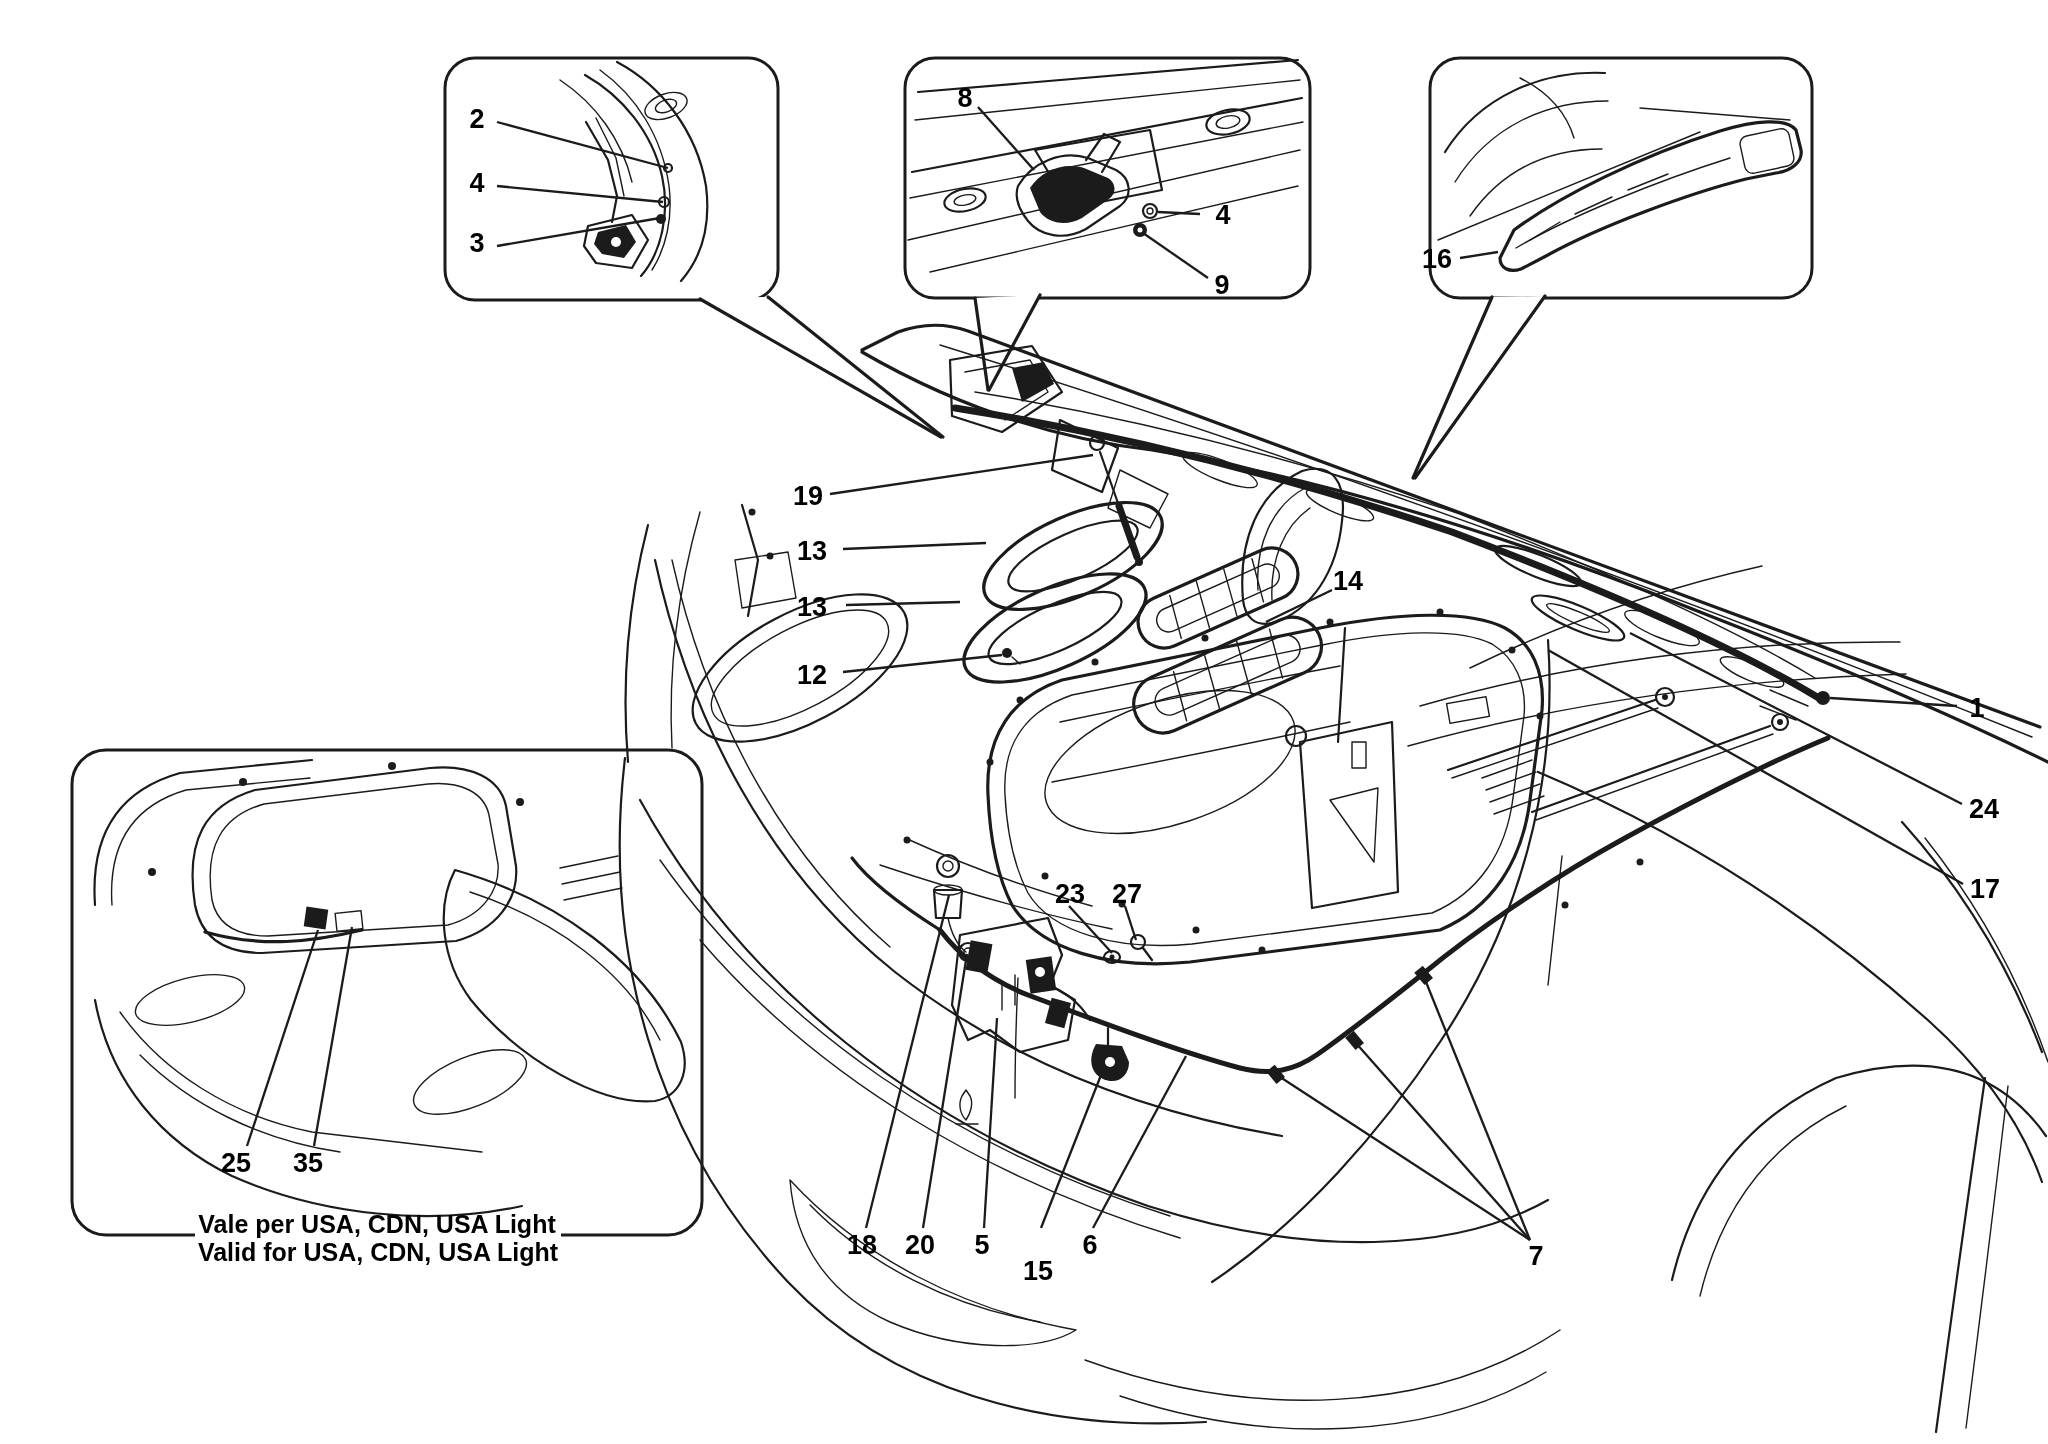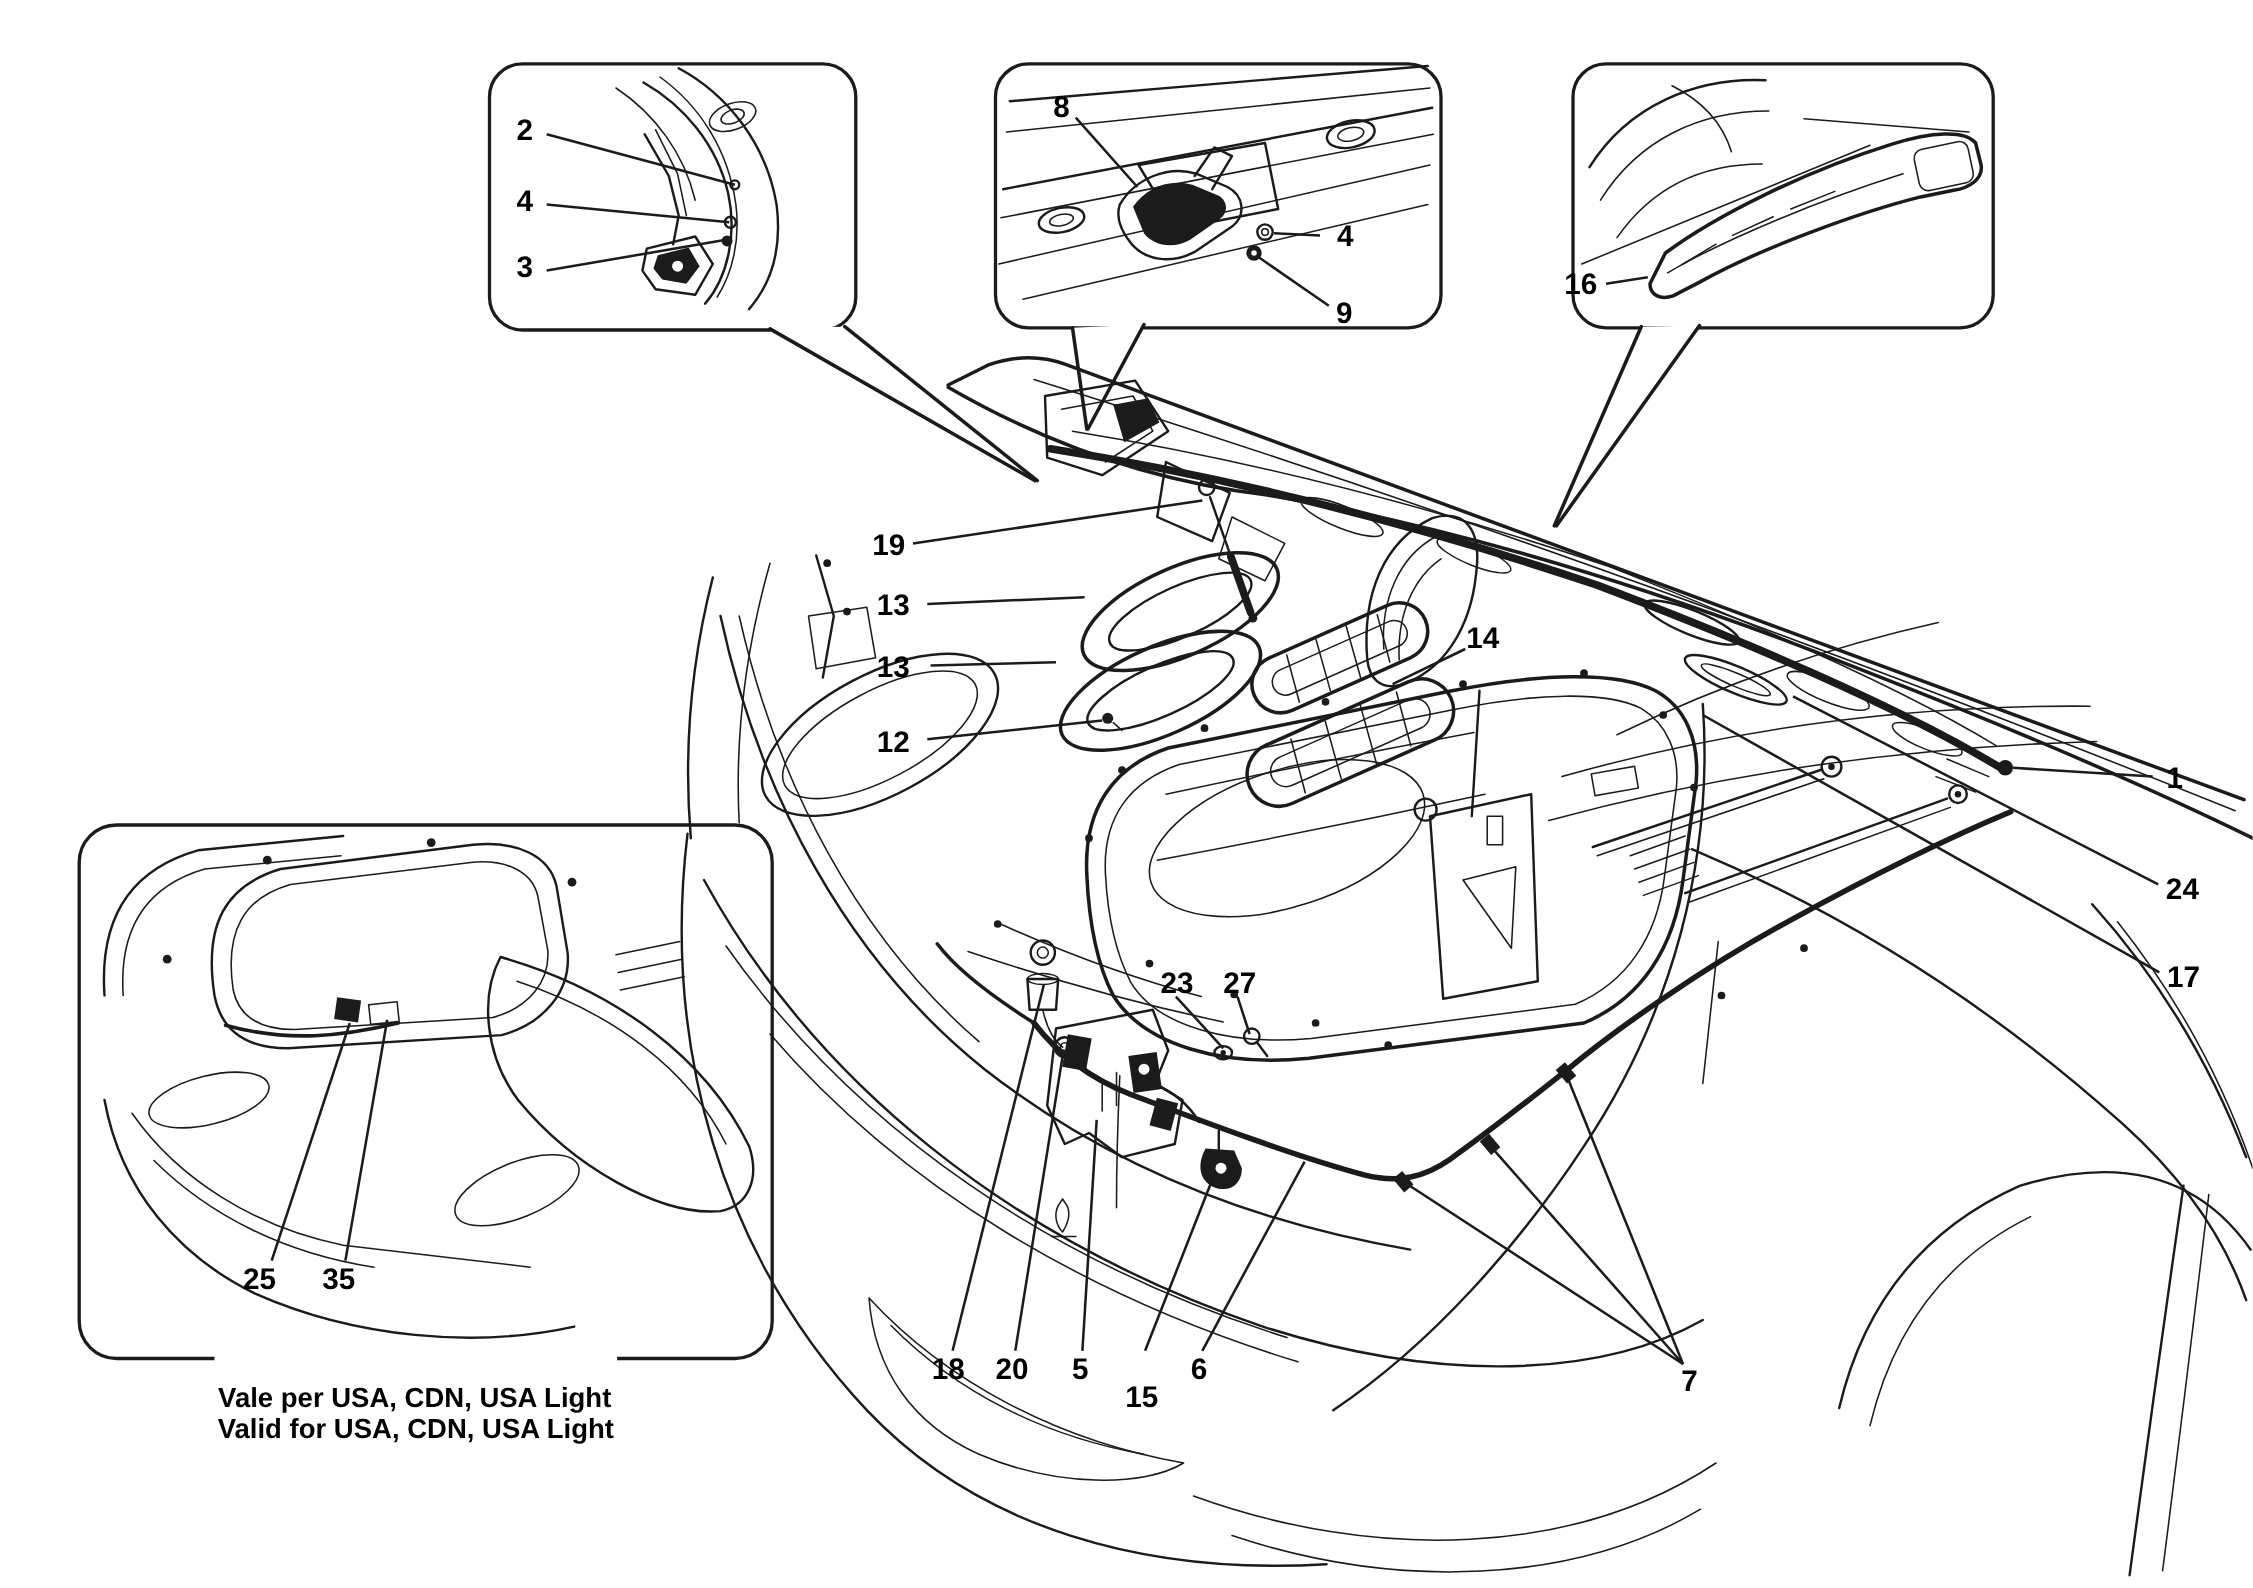--- a/index.html
+++ b/index.html
@@ -3,21 +3,21 @@
 <meta charset="utf-8">
 <style>
   html,body{margin:0;padding:0;background:#ffffff;}
   .stage{position:relative;width:2048px;height:1444px;background:#ffffff;overflow:hidden;
          font-family:"Liberation Sans",sans-serif;}
   .stage svg{position:absolute;left:0;top:0;}
   .co{position:absolute;transform:translate(-50%,-50%);
       font:700 27px "Liberation Sans",sans-serif;color:#000;letter-spacing:0;
       white-space:nowrap;user-select:none;}
   .caption{position:absolute;transform:translate(-50%,-50%);
-      font:700 25px "Liberation Sans",sans-serif;color:#000;white-space:nowrap;margin-top:48px;}
+      font:700 25px "Liberation Sans",sans-serif;color:#000;white-space:nowrap;}
   
   .s  {stroke:#1b1b1b;fill:none;stroke-linecap:round;stroke-linejoin:round;}
   .w1 {stroke-width:1.4;}
   .w2 {stroke-width:2.2;}
   .w3 {stroke-width:3.2;}
   .w5 {stroke-width:5;}
   .w7 {stroke-width:7;}
   .fill {fill:#1b1b1b;stroke:none;}
   .wfill{fill:#ffffff;stroke:none;}
   .box {stroke:#1b1b1b;stroke-width:3;fill:#ffffff;}

